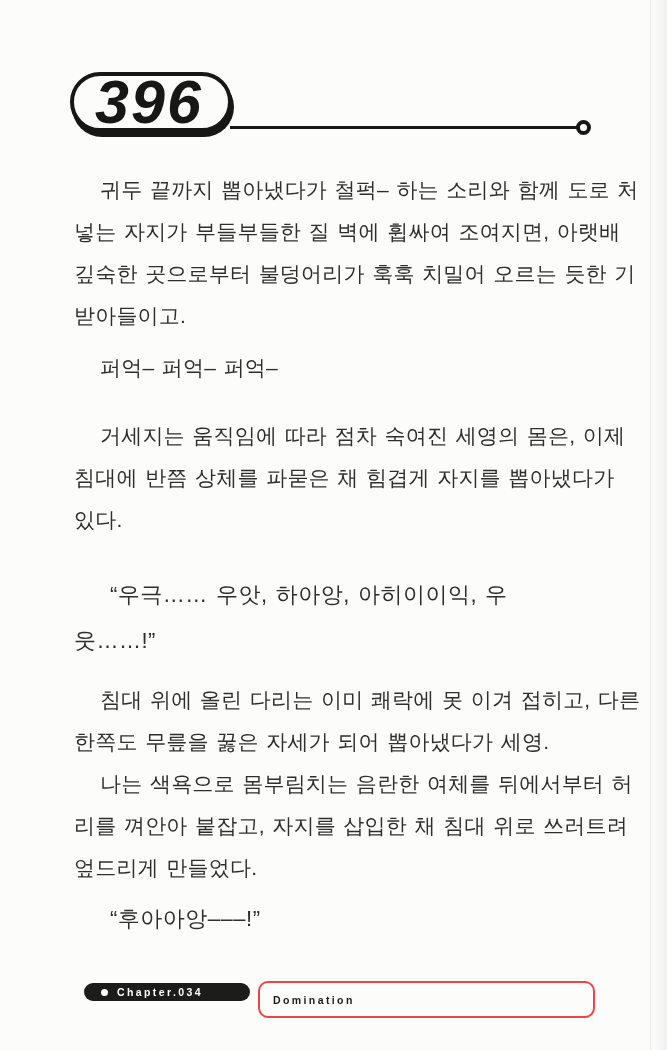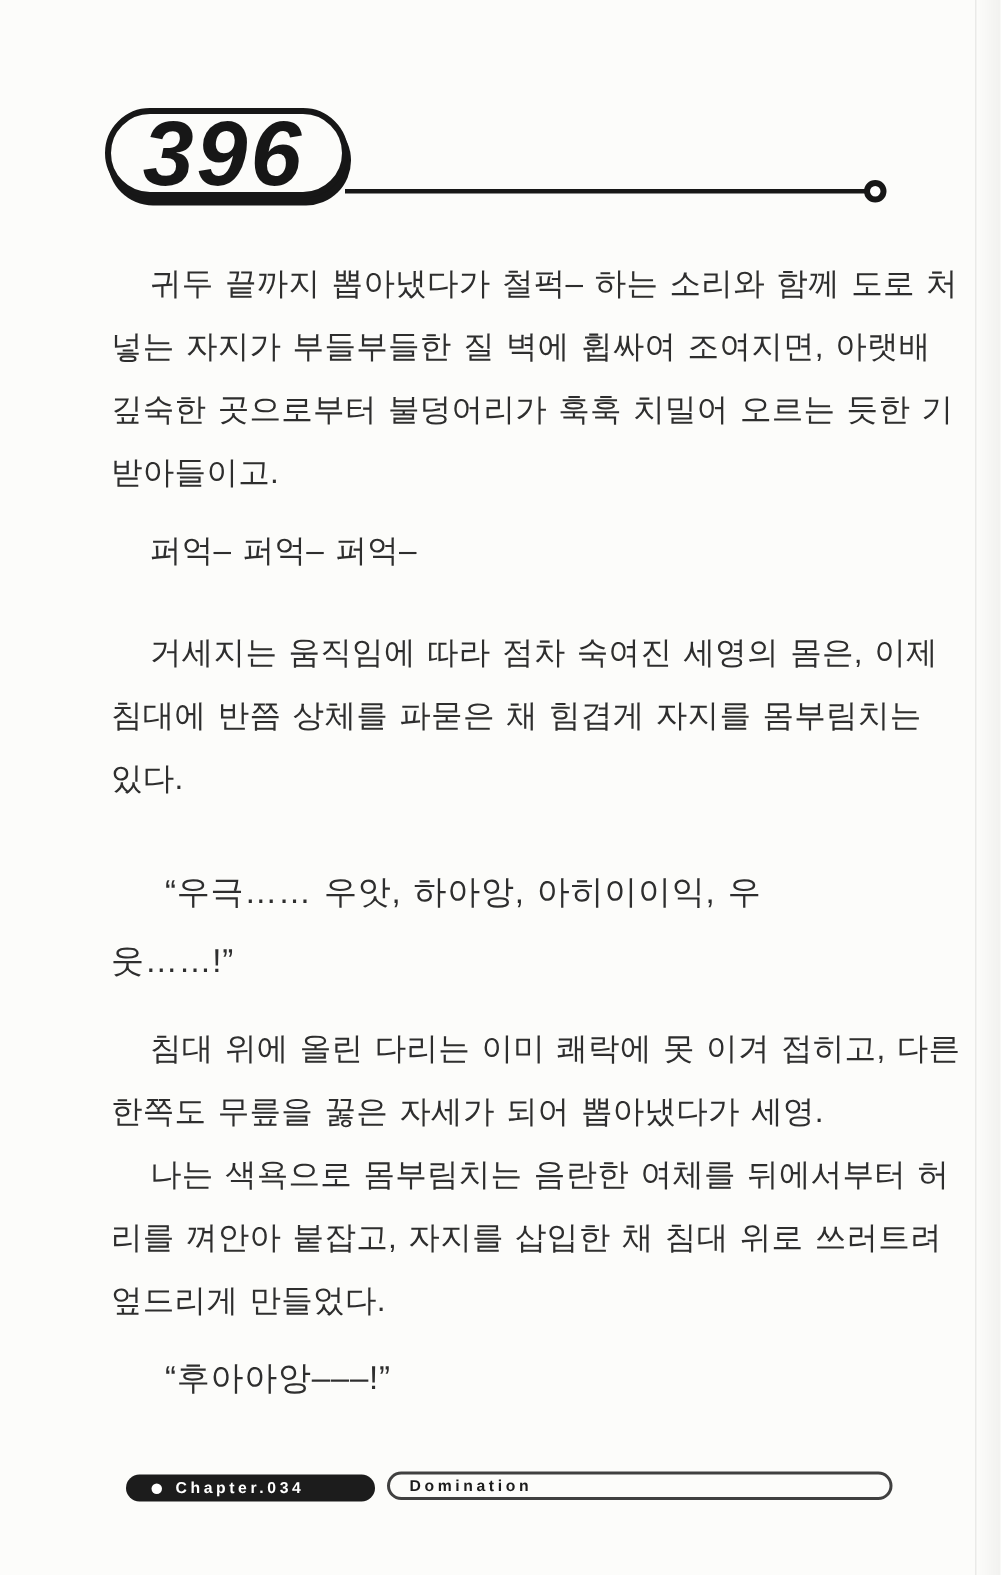--- a/index.html
+++ b/index.html
@@ -103,23 +103,23 @@
     color: #ffffff;
     font-size: 10.5px;
     font-weight: 700;
     letter-spacing: 2.4px;
     line-height: 1;
     margin-left: 9px;
     padding-top: 1px;
   }
   .pill-light {
     position: absolute; left: 258px; top: 981px;
-    width: 337px; height: 19px;
+    width: 337px; height: 37px;
     box-sizing: border-box;
-    border: 2px solid #404040;
+    border: 2px solid #ef4444;
     border-radius: 10px;
     background: transparent;
     display: flex; align-items: center;
     padding-left: 13px;
   }
   .pill-light .lbl {
     color: #1c1c1c;
     font-size: 10.5px;
     font-weight: 700;
     letter-spacing: 2.4px;
@@ -146,21 +146,21 @@
     <div class="line">깊숙한 곳으로부터 불덩어리가 훅훅 치밀어 오르는 듯한 기</div>
     <div class="line">받아들이고.</div>
   </div>
 
   <div class="para p2">
     <div class="line ind">퍼억– 퍼억– 퍼억–</div>
   </div>
 
   <div class="para p3">
     <div class="line ind">거세지는 움직임에 따라 점차 숙여진 세영의 몸은, 이제</div>
-    <div class="line">침대에 반쯤 상체를 파묻은 채 힘겹게 자지를 몸부림치는</div>
+    <div class="line">침대에 반쯤 상체를 파묻은 채 힘겹게 자지를 뽑아냈다가</div>
     <div class="line">있다.</div>
   </div>
 
   <div class="para quote q1">
     <div class="line ind">“우극…… 우앗, 하아앙, 아히이이익, 우</div>
     <div class="line">웃……!”</div>
   </div>
 
   <div class="para p4">
     <div class="line ind">침대 위에 올린 다리는 이미 쾌락에 못 이겨 접히고, 다른</div>

